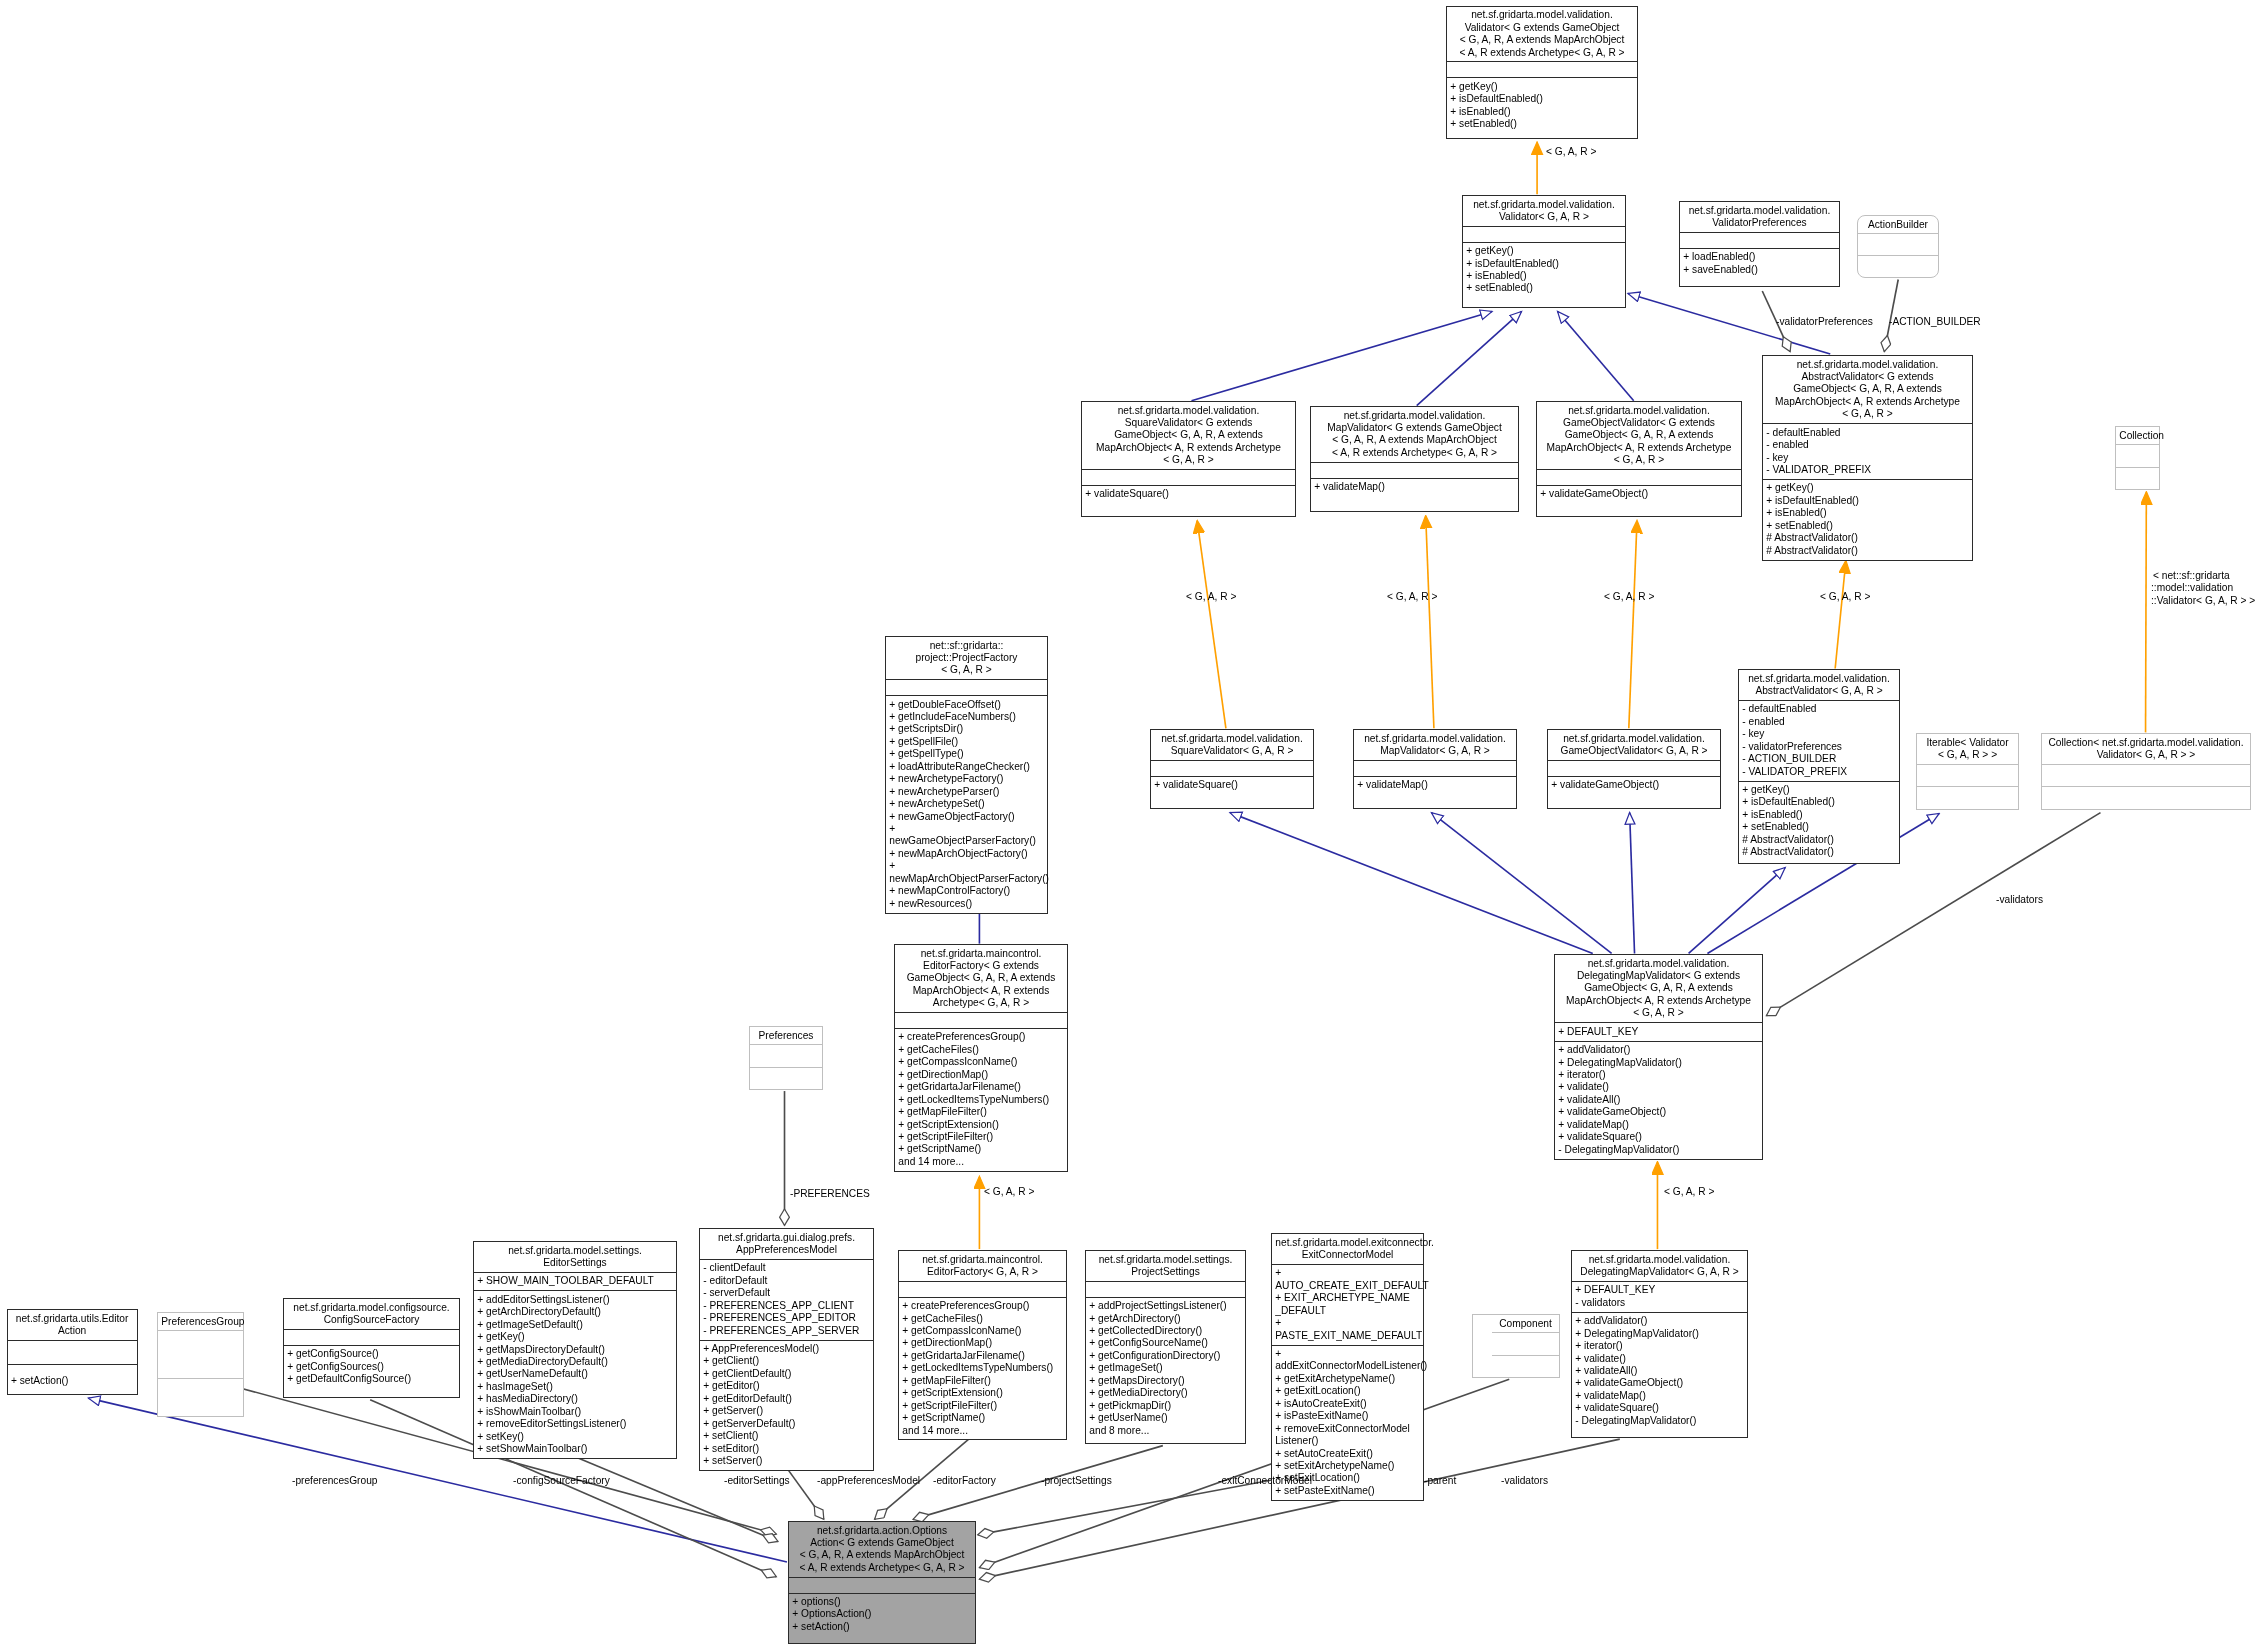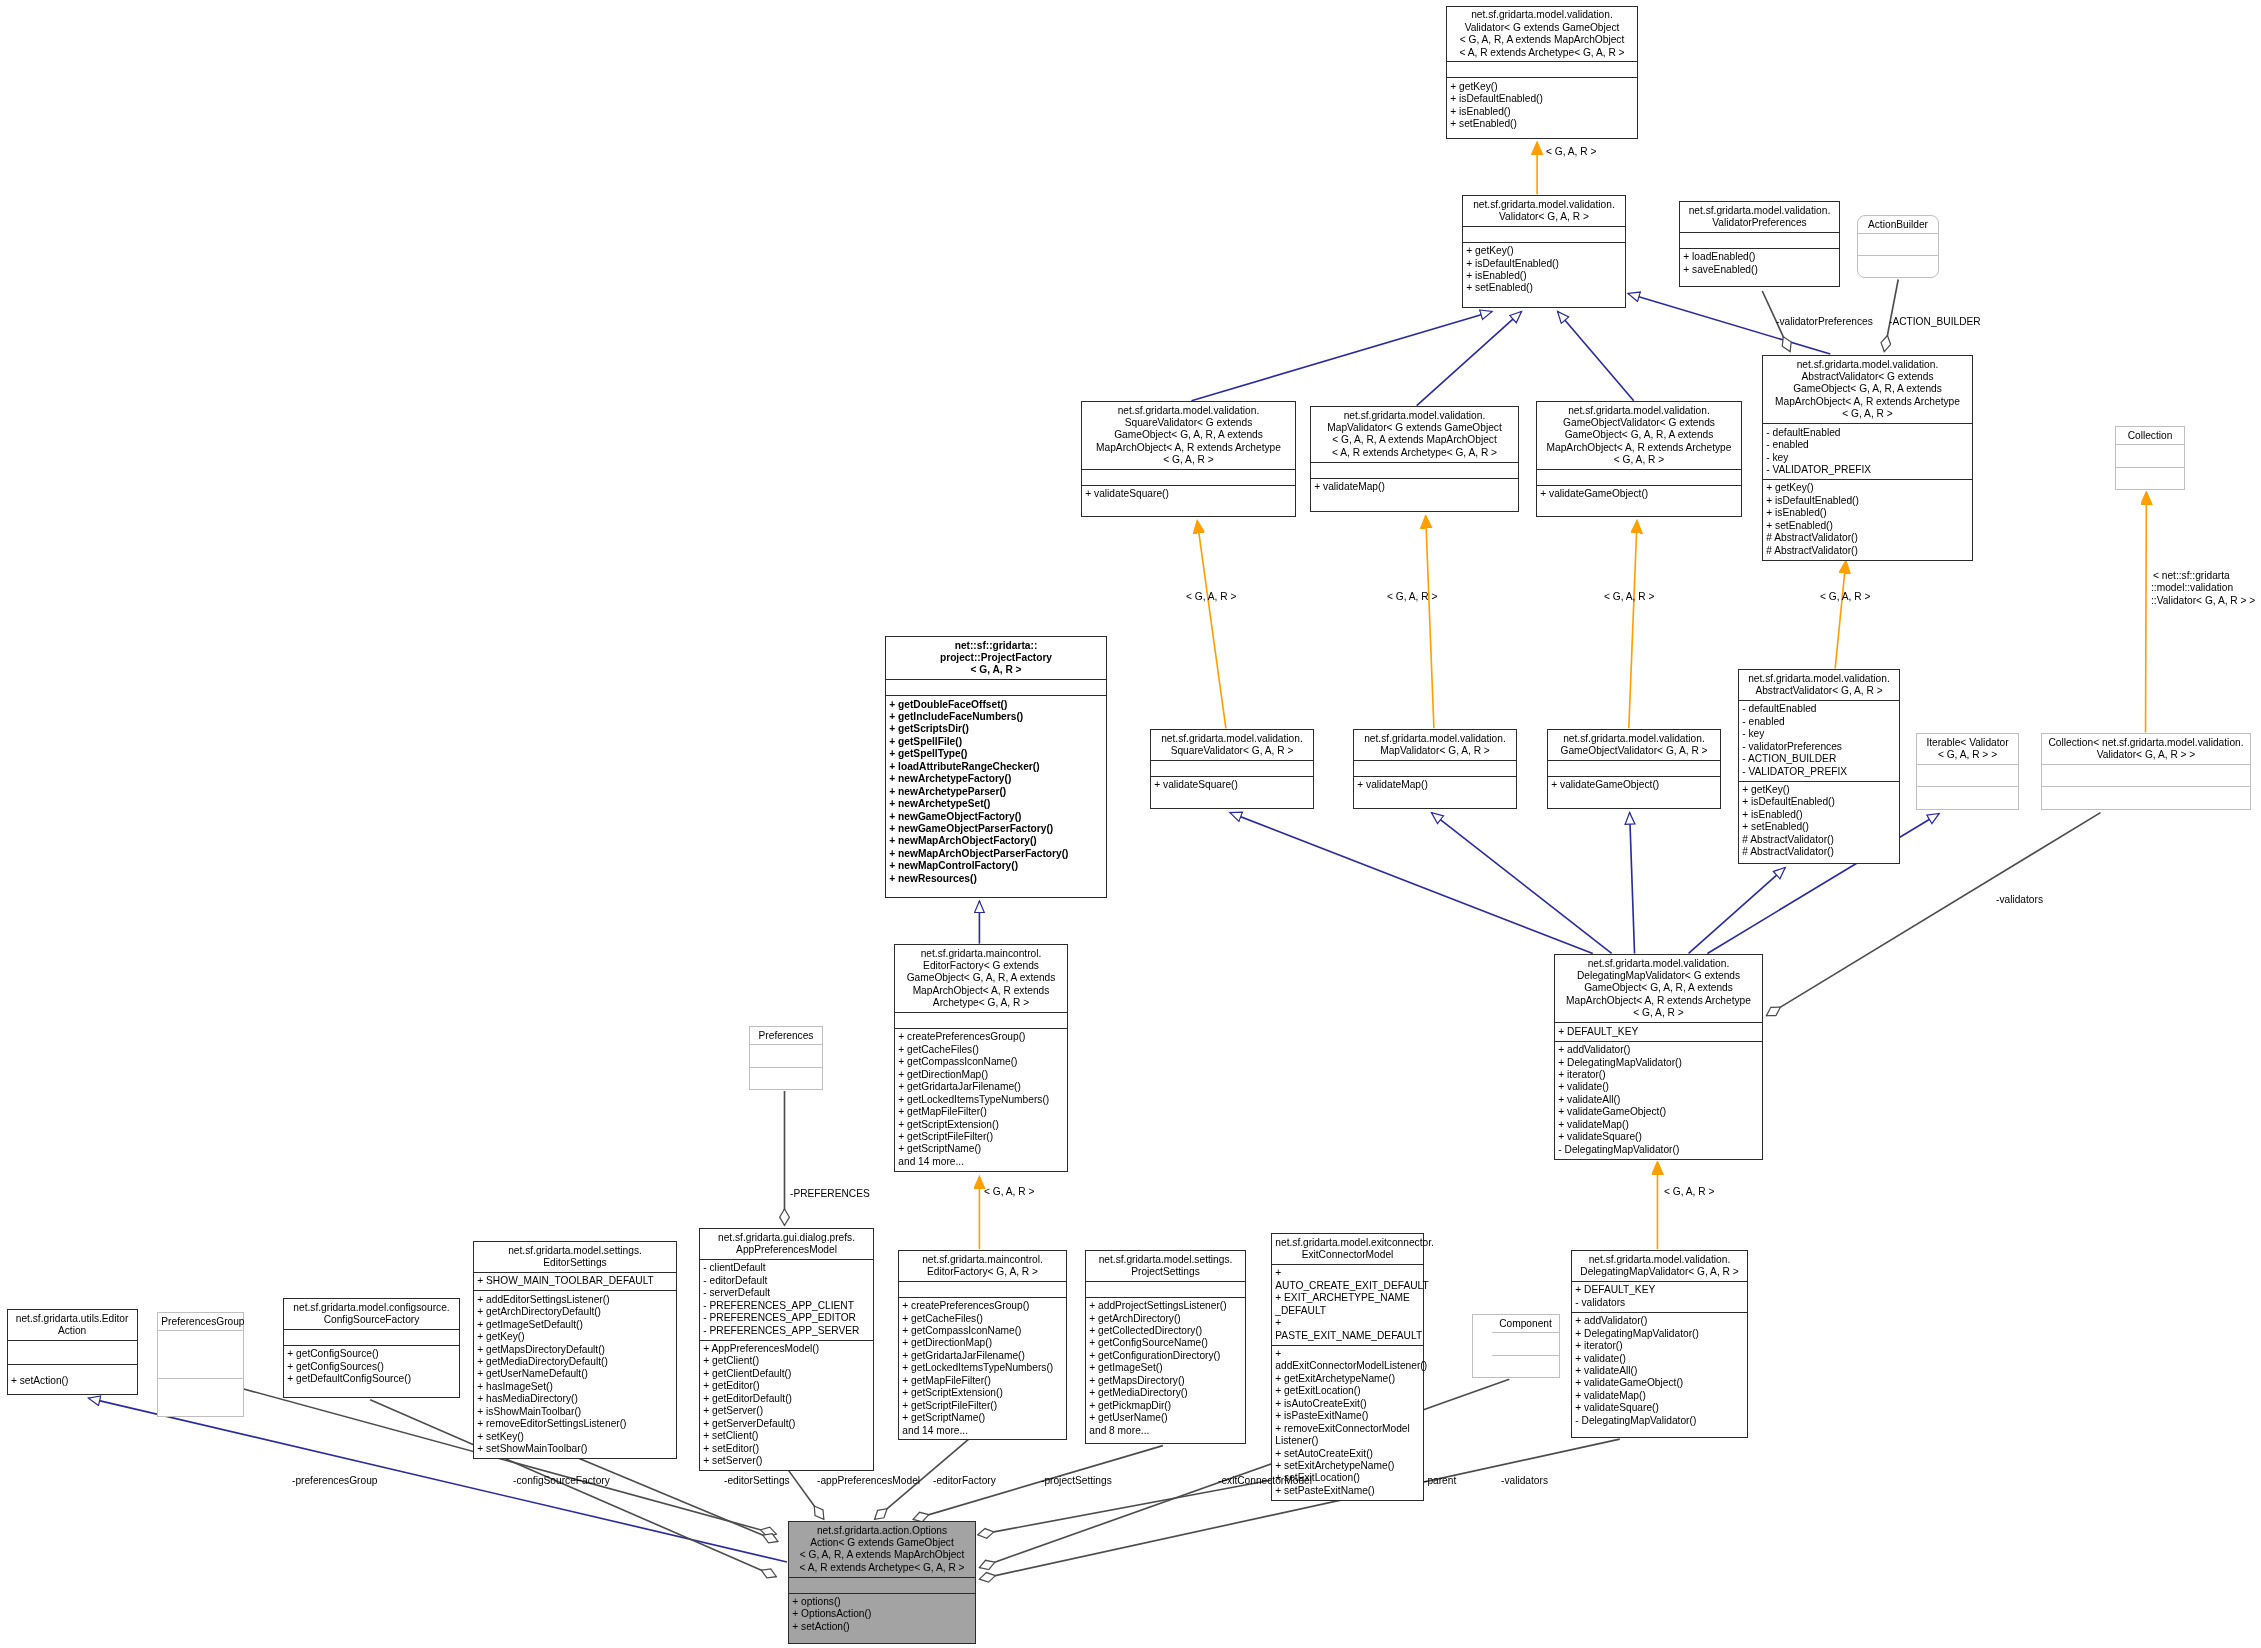--- a/index.html
+++ b/index.html
@@ -153,21 +153,21 @@
       </div>
       <div class="sec methods">
         <div>+ getKey()</div>
         <div>+ isDefaultEnabled()</div>
         <div>+ isEnabled()</div>
         <div>+ setEnabled()</div>
         <div># AbstractValidator()</div>
         <div># AbstractValidator()</div>
       </div>
     </div>
-    <div class="cls gray" style="left: 2115px; top: 426px; width: 70px; min-height: 64px;">
+    <div class="cls gray" style="left: 2115px; top: 426px; width: 45px; min-height: 64px;">
       <div class="sec title">
         <div>Collection</div>
       </div>
       <div class="sec attrs"></div>
       <div class="sec methods"></div>
     </div>
     <div class="cls " style="left: 1081px; top: 401px; width: 215px; min-height: 116px;">
       <div class="sec title">
         <div>net.sf.gridarta.model.validation.</div>
         <div>SquareValidator&lt; G extends</div>
@@ -266,21 +266,21 @@
       <div class="sec methods"></div>
     </div>
     <div class="cls gray" style="left: 2041px; top: 733px; width: 210px; min-height: 77px;">
       <div class="sec title">
         <div>Collection&lt; net.sf.gridarta.model.validation.</div>
         <div>Validator&lt; G, A, R &gt; &gt;</div>
       </div>
       <div class="sec attrs"></div>
       <div class="sec methods"></div>
     </div>
-    <div class="cls " style="left: 885px; top: 636px; width: 222px; min-height: 262px; font-weight: bold;">
+    <div class="cls " style="left: 885px; top: 636px; width: 163px; min-height: 262px;">
       <div class="sec title">
         <div>net::sf::gridarta::</div>
         <div>project::ProjectFactory</div>
         <div>&lt; G, A, R &gt;</div>
       </div>
       <div class="sec attrs"></div>
       <div class="sec methods">
         <div>+ getDoubleFaceOffset()</div>
         <div>+ getIncludeFaceNumbers()</div>
         <div>+ getScriptsDir()</div>

